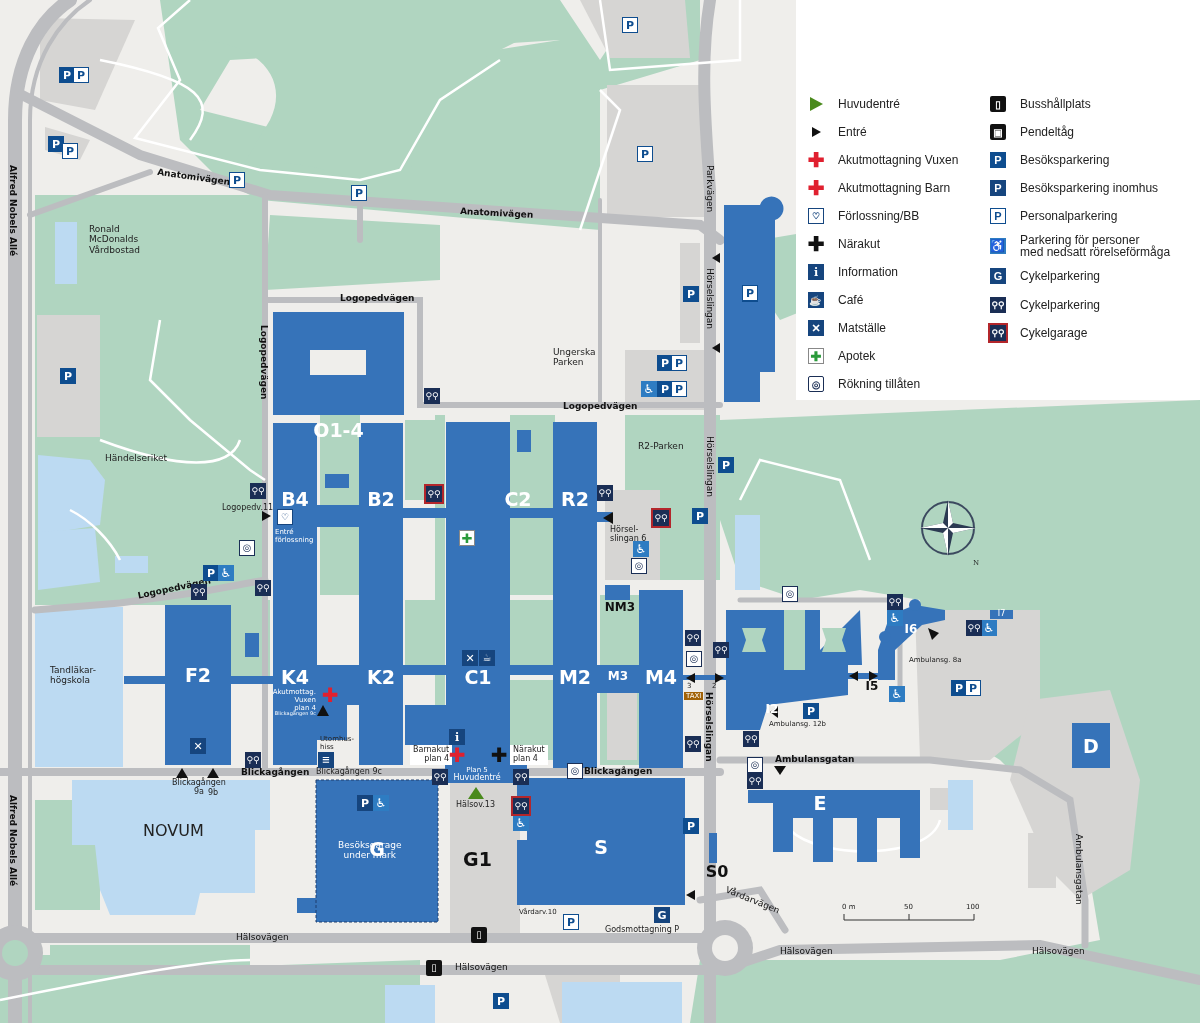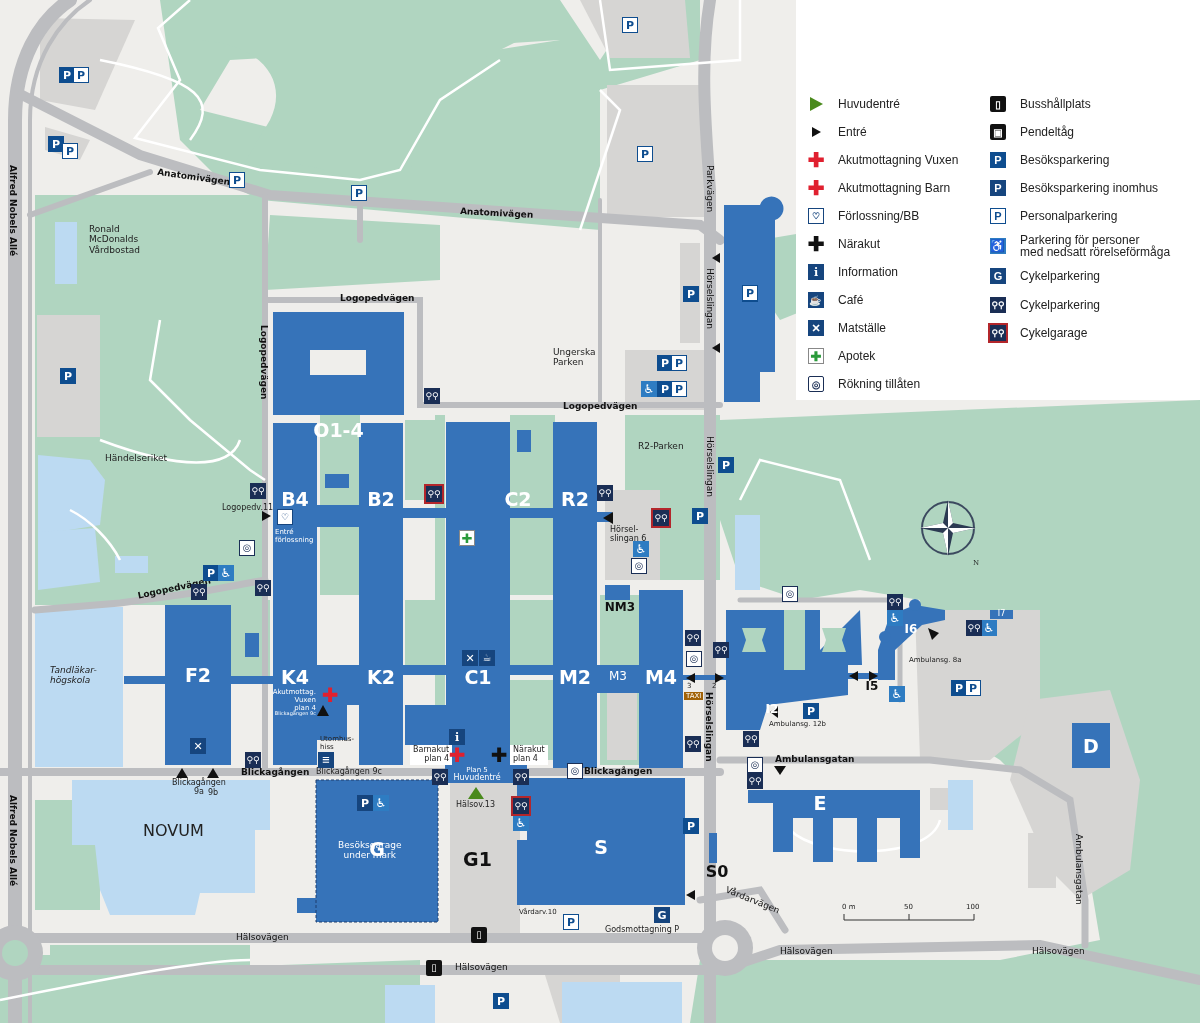--- a/index.html
+++ b/index.html
@@ -326,41 +326,41 @@
 
 <div class="bldg" style="left:273px;top:383px;width:131px;margin-top:36px;">O1-4</div>
 <div class="bldg" style="left:273px;top:488px;width:44px;">B4</div>
 <div class="bldg" style="left:359px;top:488px;width:44px;">B2</div>
 <div class="bldg" style="left:446px;top:488px;width:64px;margin-left:40px;">C2</div>
 <div class="bldg" style="left:553px;top:488px;width:44px;">R2</div>
 <div class="bldg" style="left:273px;top:666px;width:44px;">K4</div>
 <div class="bldg" style="left:359px;top:666px;width:44px;">K2</div>
 <div class="bldg" style="left:446px;top:666px;width:64px;">C1</div>
 <div class="bldg" style="left:553px;top:666px;width:44px;">M2</div>
-<div class="bldg" style="left:597px;top:669px;width:42px;font-size:12px;font-weight:normal;">M3</div>
+<div class="bldg" style="left:597px;top:669px;width:42px;font-size:12px;font-weight:bold;">M3</div>
 <div class="bldg" style="left:639px;top:666px;width:44px;">M4</div>
 <div class="bldg" style="left:600px;top:600px;width:40px;font-size:12px;color:#111;">NM3</div>
 <div class="bldg" style="left:165px;top:664px;width:66px;">F2</div>
 <div class="bldg" style="left:316px;top:838px;width:122px;">G</div>
 <div class="bldg" style="left:450px;top:848px;width:55px;color:#111;">G1</div>
 <div class="bldg" style="left:517px;top:836px;width:168px;">S</div>
 <div class="bldg" style="left:704px;top:862px;width:26px;font-size:16px;color:#111;">S0</div>
 <div class="bldg" style="left:805px;top:792px;width:30px;">E</div>
 <div class="bldg" style="left:1072px;top:735px;width:38px;">D</div>
 <div class="bldg" style="left:757px;top:702px;width:30px;font-size:12px;">I2</div>
 <div class="bldg" style="left:860px;top:679px;width:24px;font-size:12px;color:#111;">I5</div>
 <div class="bldg" style="left:899px;top:622px;width:24px;font-size:12px;">I6</div>
 <div class="bldg" style="left:990px;top:609px;width:23px;font-size:8px;font-weight:normal;">I7</div>
 
 
 <div class="lbl" style="left:89px;top:224px;white-space:pre;">Ronald
 McDonalds
 Vårdbostad</div>
 <div class="lbl" style="left:105px;top:453px;">Händelseriket</div>
-<div class="lbl" style="left:50px;top:665px;white-space:pre;font-style:italic;">Tandläkar-
+<div class="lbl" style="left:50px;top:665px;white-space:pre;">Tandläkar-
 högskola</div>
 <div class="lbl" style="left:143px;top:822px;font-size:16px;">NOVUM</div>
 <div class="lbl" style="left:553px;top:347px;white-space:pre;">Ungerska
 Parken</div>
 <div class="lbl" style="left:638px;top:441px;">R2-Parken</div>
 <div class="lbl white" style="left:338px;top:812px;white-space:pre;text-align:center;margin-top:28px;">Besöksgarage
 under mark</div>
 
 
 <div class="lbl road" style="left:157px;top:172px;transform:rotate(8deg);">Anatomivägen</div>

